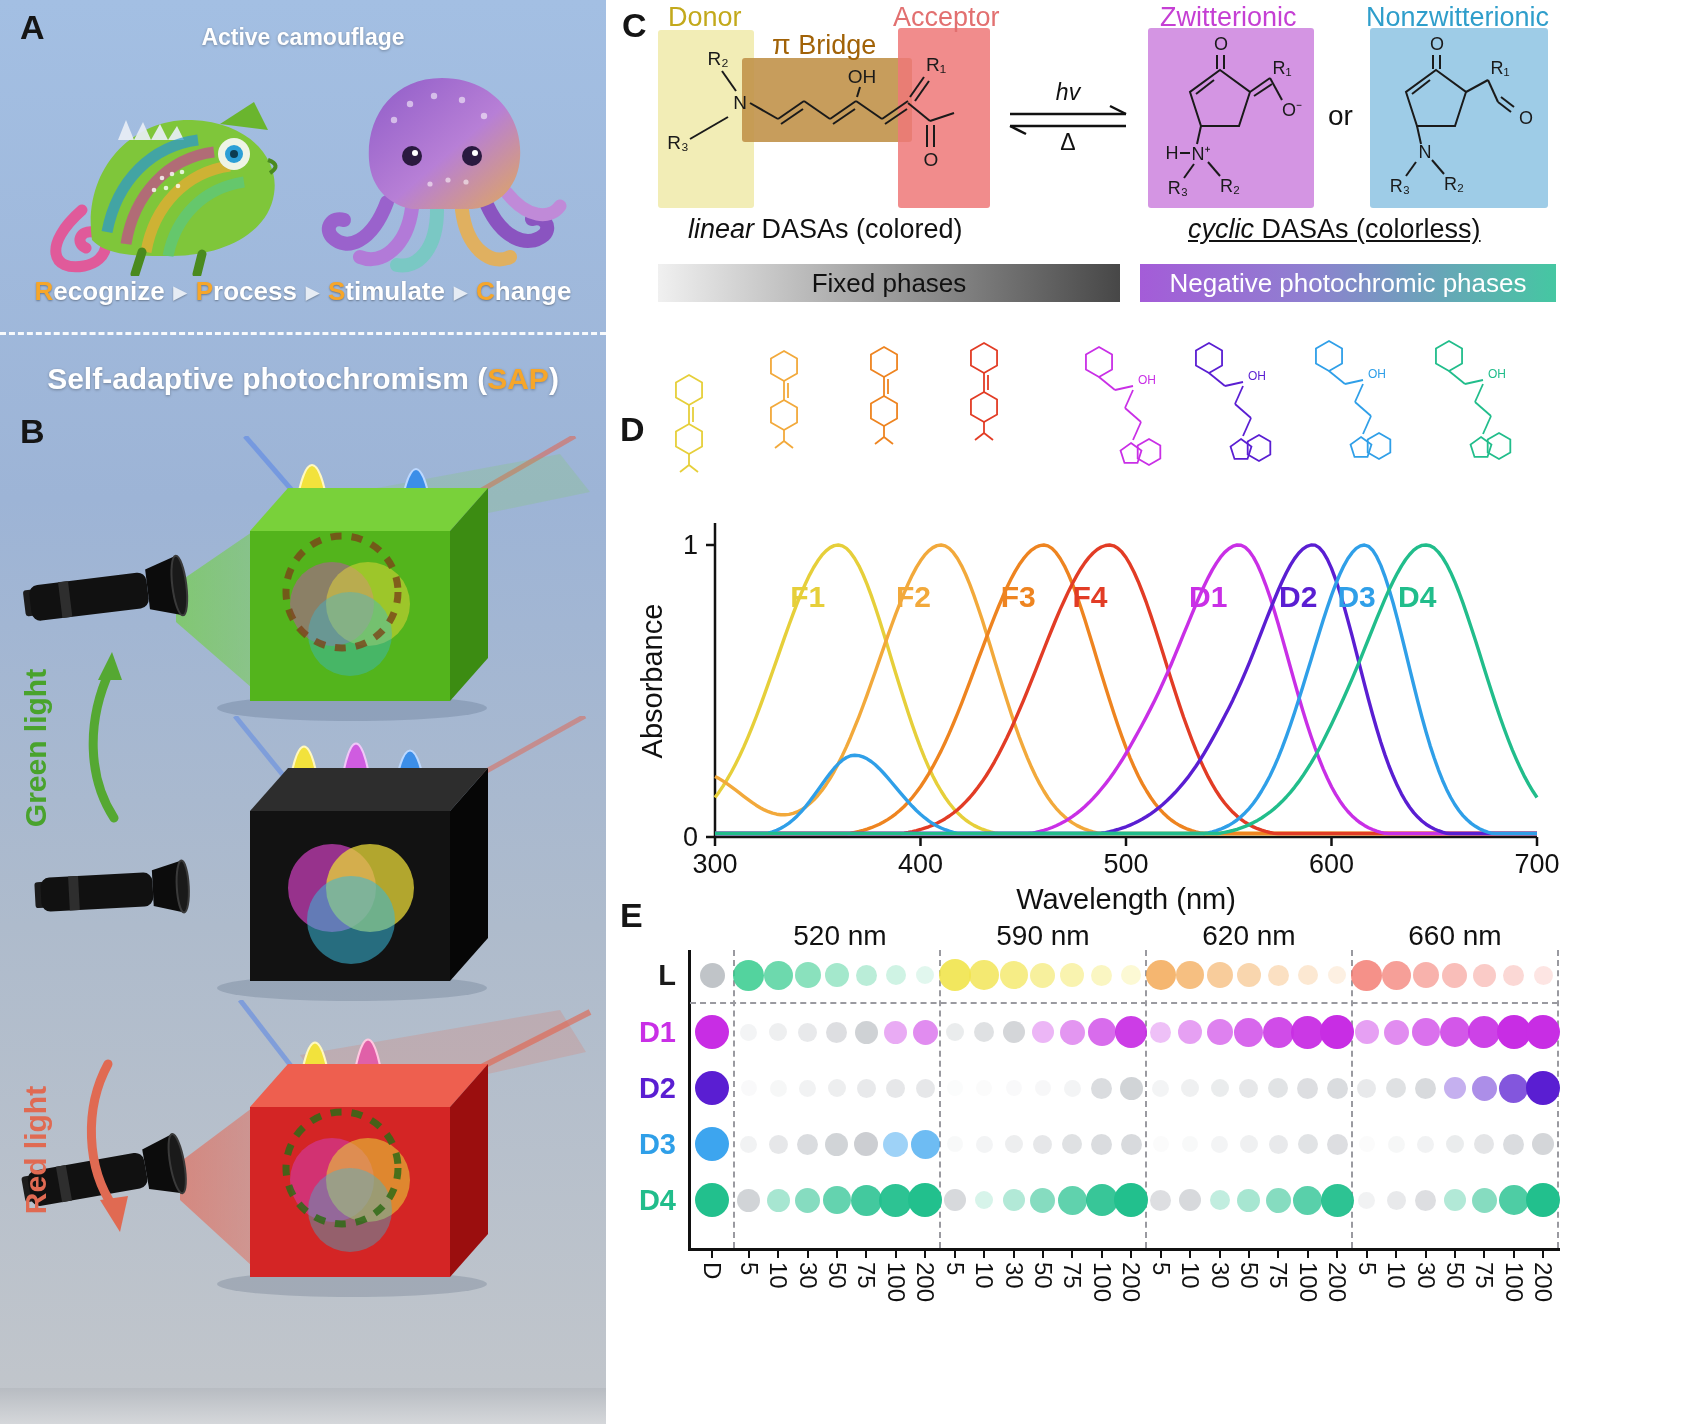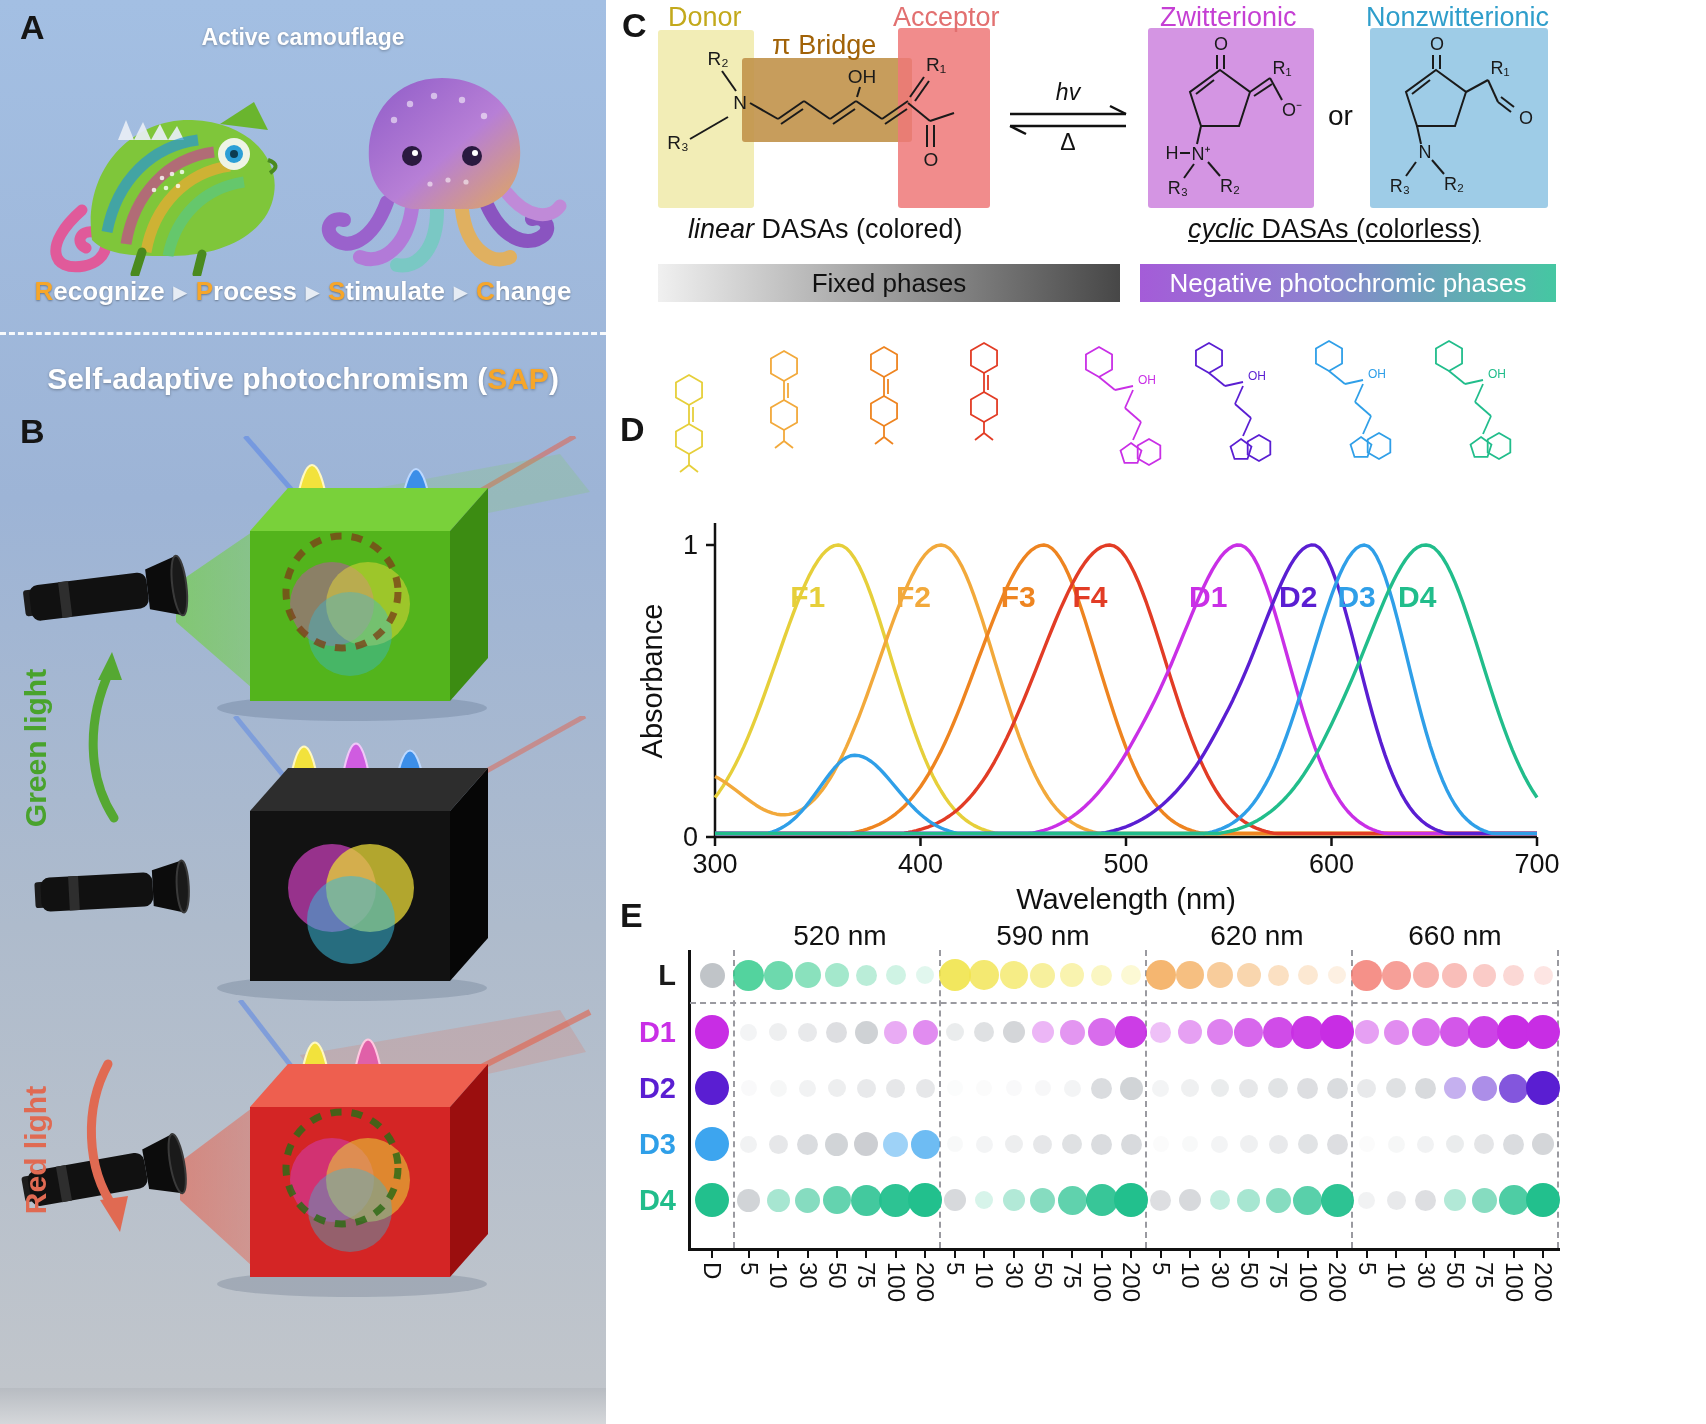--- a/index.html
+++ b/index.html
@@ -469,21 +469,21 @@
   <div class="axis" style="left:688px;top:1248px;width:872px;height:2.5px;"></div>
   <div class="dashv" style="left:733px;top:950px;height:298px;"></div>
   <div class="dashv" style="left:939px;top:950px;height:298px;"></div>
   <div class="dashv" style="left:1145px;top:950px;height:298px;"></div>
   <div class="dashv" style="left:1351px;top:950px;height:298px;"></div>
   <div class="dashv" style="left:1557px;top:950px;height:298px;"></div>
   <div class="dashh" style="left:690px;top:1002px;width:868px;"></div>
 
 <div class="ehead" style="left: 801px; top: 920px; margin-left: 39px;">520 nm</div>
     <div class="ehead" style="left: 1043px; top: 920px;">590 nm</div>
-    <div class="ehead" style="left: 1249px; top: 920px; margin-left: 8px;">620 nm</div>
+    <div class="ehead" style="left: 1249px; top: 920px;">620 nm</div>
     <div class="ehead" style="left: 1455px; top: 920px;">660 nm</div>
     <div class="erow" style="left: 676px; top: 975px; color: rgb(26, 26, 26);">L</div>
     <div class="dot" style="height: 25px; width: 25px; left: 699.5px; top: 962.5px; background: rgb(141, 147, 155); opacity: 0.55;"></div>
     <div class="dot" style="height: 31px; width: 31px; left: 733.2px; top: 959.5px; background: rgb(53, 203, 141); opacity: 0.85;"></div>
     <div class="dot" style="height: 29px; width: 29px; left: 763.63px; top: 960.5px; background: rgb(53, 203, 141); opacity: 0.72;"></div>
     <div class="dot" style="height: 26px; width: 26px; left: 794.56px; top: 962px; background: rgb(53, 203, 141); opacity: 0.58;"></div>
     <div class="dot" style="height: 24px; width: 24px; left: 824.99px; top: 963px; background: rgb(53, 203, 141); opacity: 0.45;"></div>
     <div class="dot" style="height: 21px; width: 21px; left: 855.92px; top: 964.5px; background: rgb(53, 203, 141); opacity: 0.34;"></div>
     <div class="dot" style="height: 20px; width: 20px; left: 885.85px; top: 965px; background: rgb(53, 203, 141); opacity: 0.24;"></div>
     <div class="dot" style="height: 18px; width: 18px; left: 916.28px; top: 966px; background: rgb(53, 203, 141); opacity: 0.15;"></div>

